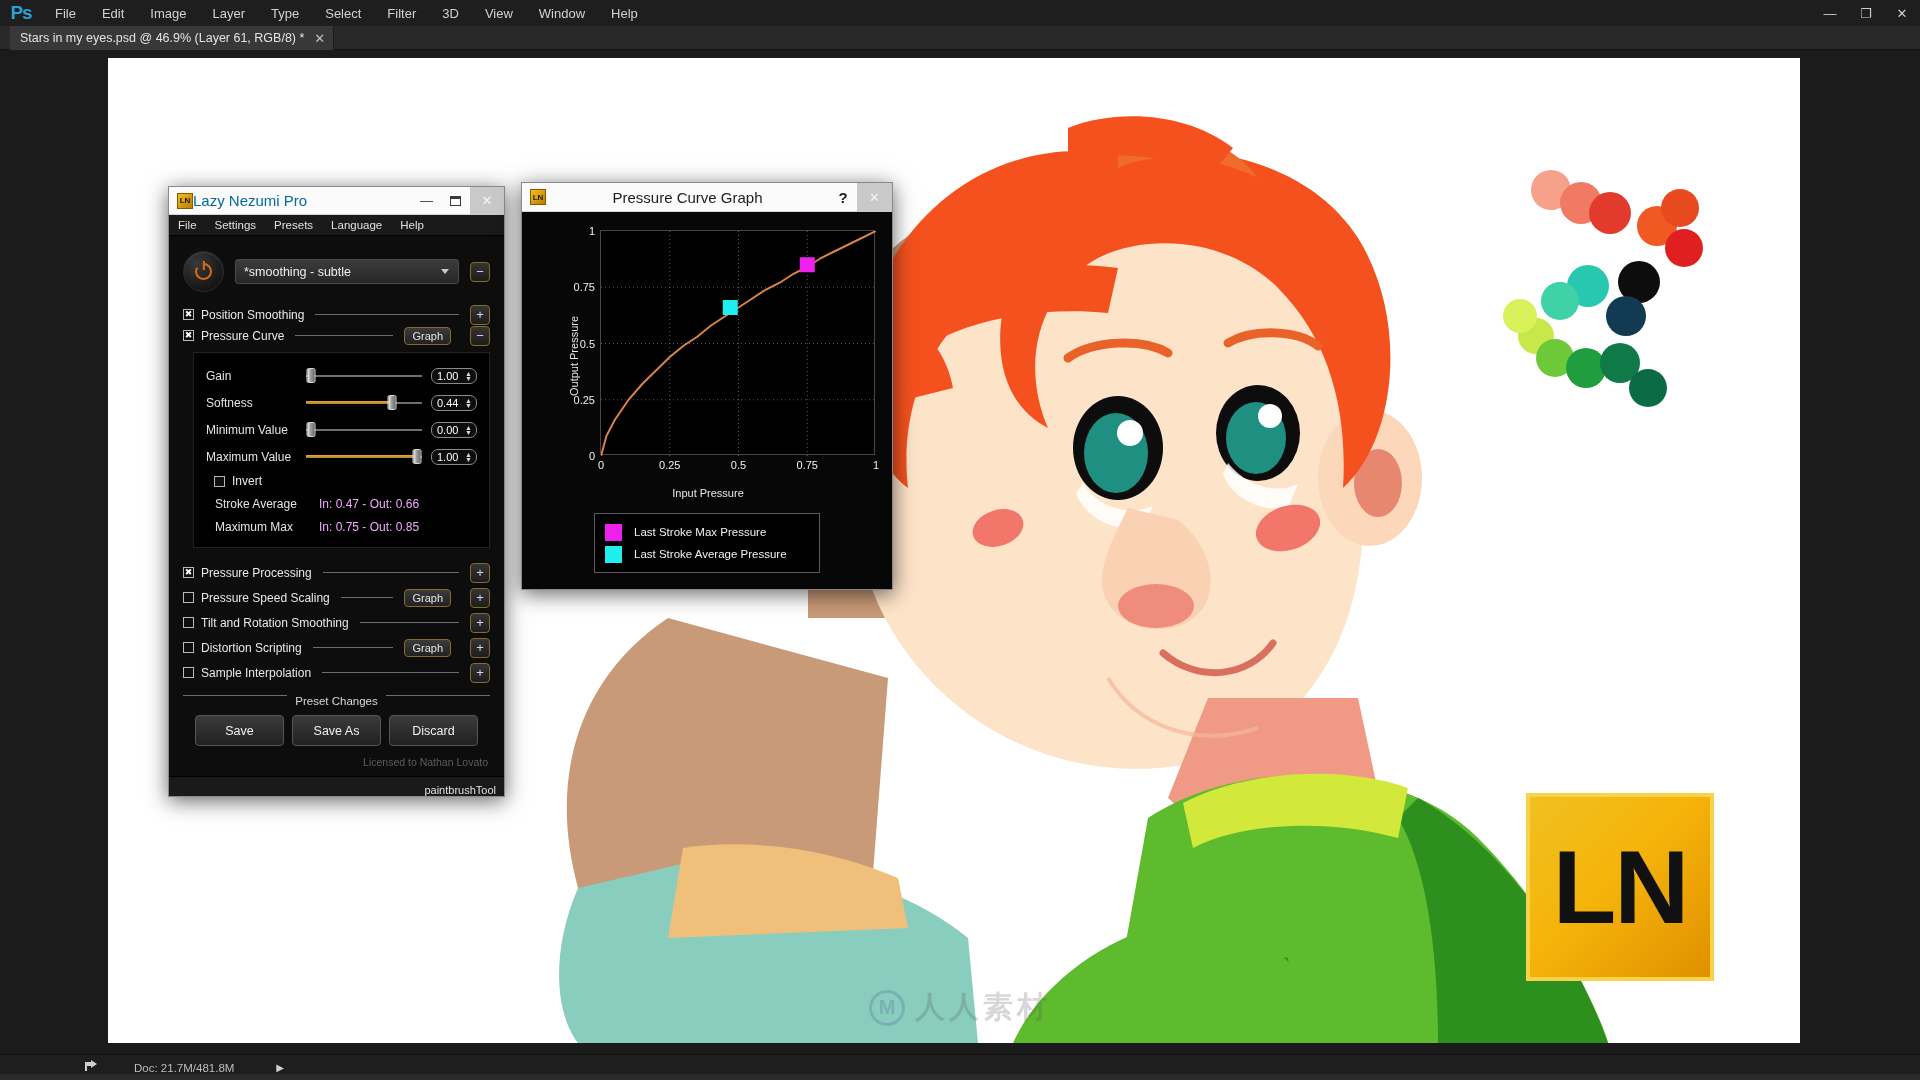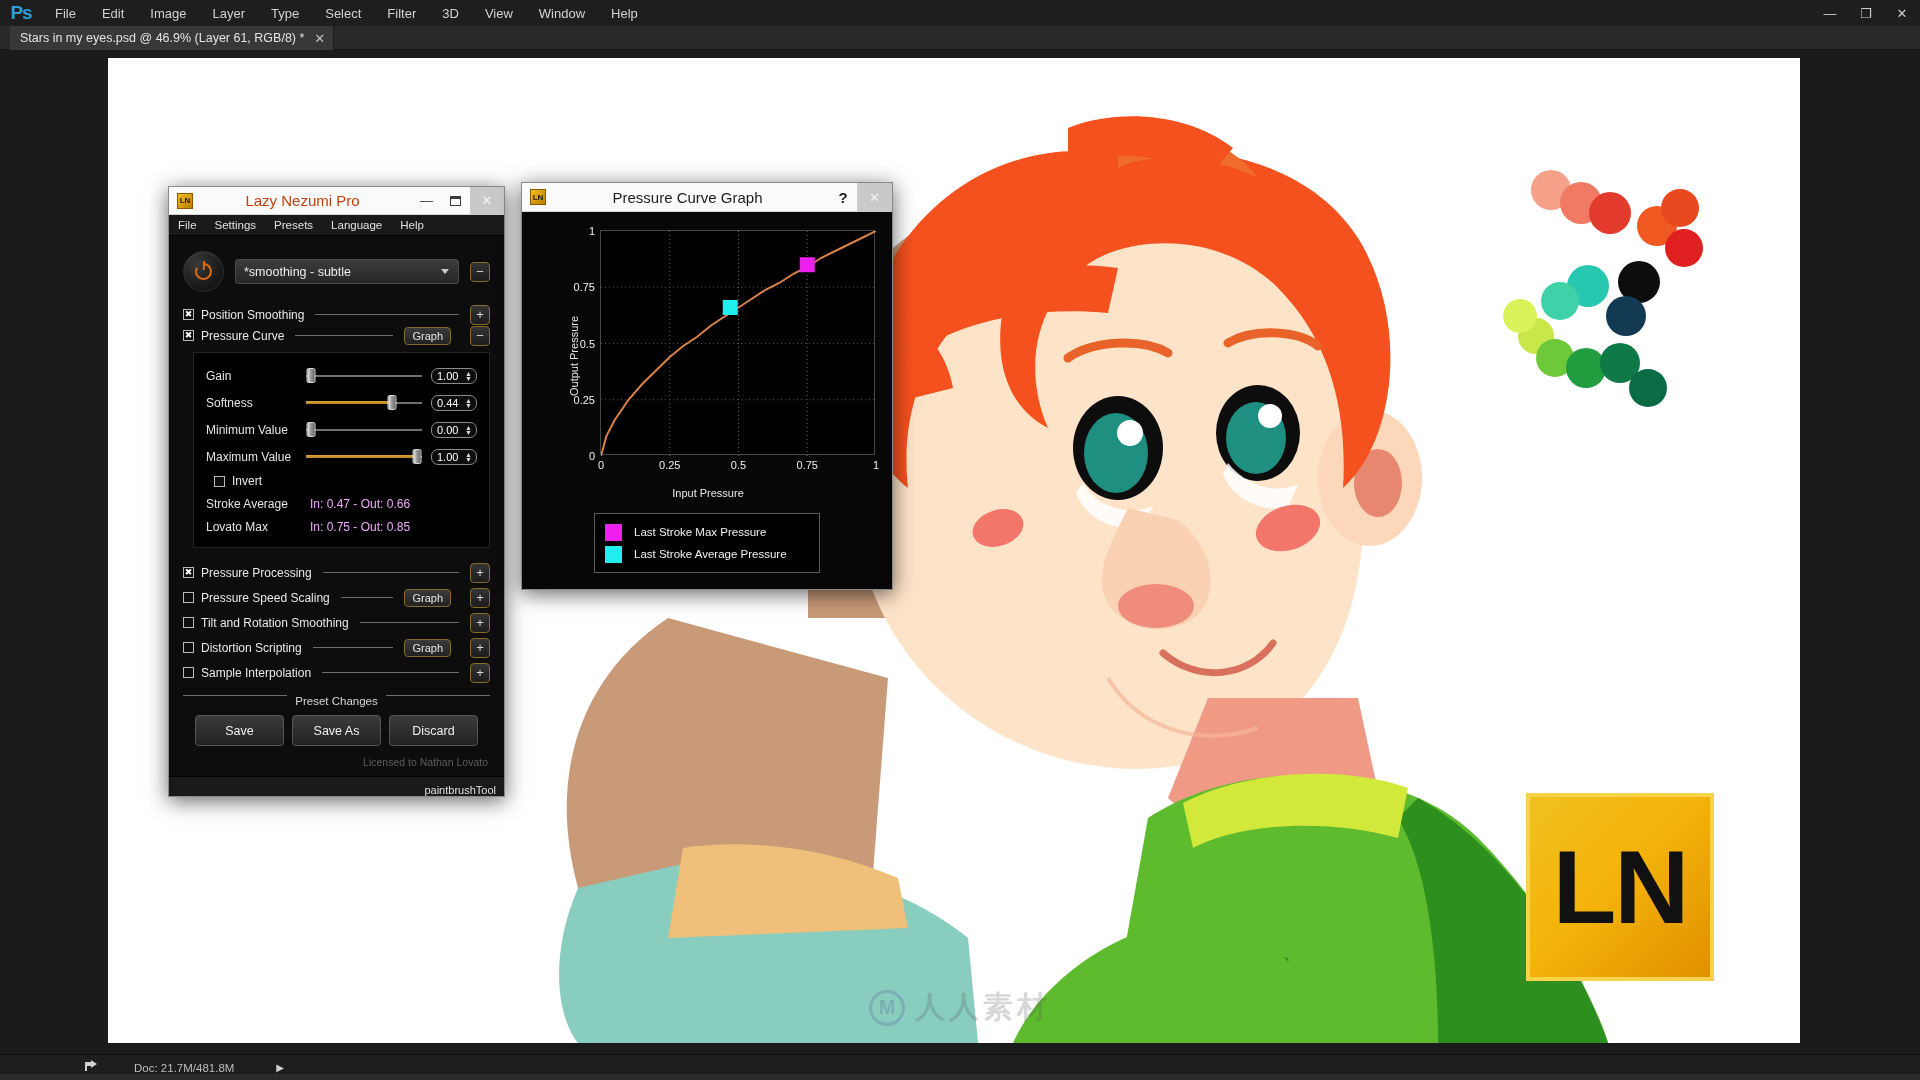--- a/index.html
+++ b/index.html
@@ -99,21 +99,21 @@
   .ln-title {
     height: 28px; background: #fbfbfb; display: flex; align-items: center;
     position: relative; border-bottom: 1px solid #d6d6d6;
   }
   .ln-ico {
     width: 16px; height: 16px; margin-left: 8px; background: linear-gradient(135deg,#f0c020,#c07a00);
     border: 1px solid #8a5a00; color: #1a1a1a; font-size: 8px; font-weight: bold;
     display: flex; align-items: center; justify-content: center;
   }
   .ln-title-text {
-    flex: 1; text-align: center; color: #c2410c; font-size: 15px;
+    flex: 1; text-align: left; color: #0369a1; font-size: 15px;
   }
   .ln-tbtns { display: flex; height: 28px; }
   .ln-tbtn {
     width: 29px; height: 28px; display: flex; align-items: center; justify-content: center;
     color: #3a3a3a; font-size: 13px;
   }
   .ln-tbtn.close { background: #c9c9c9; color: #f5f5f5; width: 34px; }
 
   .ln-menubar {
     height: 21px; background: #1a1a1a; display: flex; align-items: center;
@@ -200,21 +200,21 @@
     border: 1px solid #8a8a8a; background: #0d0d0d;
     display: flex; align-items: center; padding: 0 5px;
     color: #fff; font-size: 11px; position: relative;
   }
   .spin-box .arrows {
     position: absolute; right: 4px; display: flex; flex-direction: column;
     line-height: 5px; color: #dcdcdc; font-size: 7px;
   }
   .invert-row { display: flex; align-items: center; gap: 7px; height: 22px; padding-left: 8px; }
   .invert-row .ln-check { background: #0d0d0d; }
-  .stroke-row { display: flex; height: 23px; align-items: center; }
+  .stroke-row { display: flex; height: 23px; align-items: center; margin-left: 9px; }
   .stroke-label { color: #e4e4e4; font-size: 12px; width: 104px; }
   .stroke-val { color: #f0abfc; font-size: 12px; text-align: right; }
 
   .lower-mods { padding: 4px 0 0 0; }
   .lower-mods .mod-row { height: 25px; }
 
   .preset-sep {
     display: flex; align-items: flex-start; gap: 8px; margin: 10px 0 8px 0;
     color: #d8d8d8; font-size: 11.5px;
   }
@@ -537,21 +537,21 @@
           <div class="ln-check"></div>
           <div class="mod-label">Invert</div>
         </div>
 
         <div id="pc-readouts">
             <div class="stroke-row">
               <div class="stroke-label">Stroke Average</div>
               <div class="stroke-val">In: 0.47 - Out: 0.66</div>
             </div>
             <div class="stroke-row">
-              <div class="stroke-label">Lovato Max</div>
+              <div class="stroke-label">Maximum Max</div>
               <div class="stroke-val">In: 0.75 - Out: 0.85</div>
             </div>
           </div>
       </div>
 
       <div class="lower-mods" id="lower-modules">
           <div class="mod-row">
             <div class="ln-check">✖</div>
             <div class="mod-label">Pressure Processing</div>
             <div class="mod-dash"></div>

